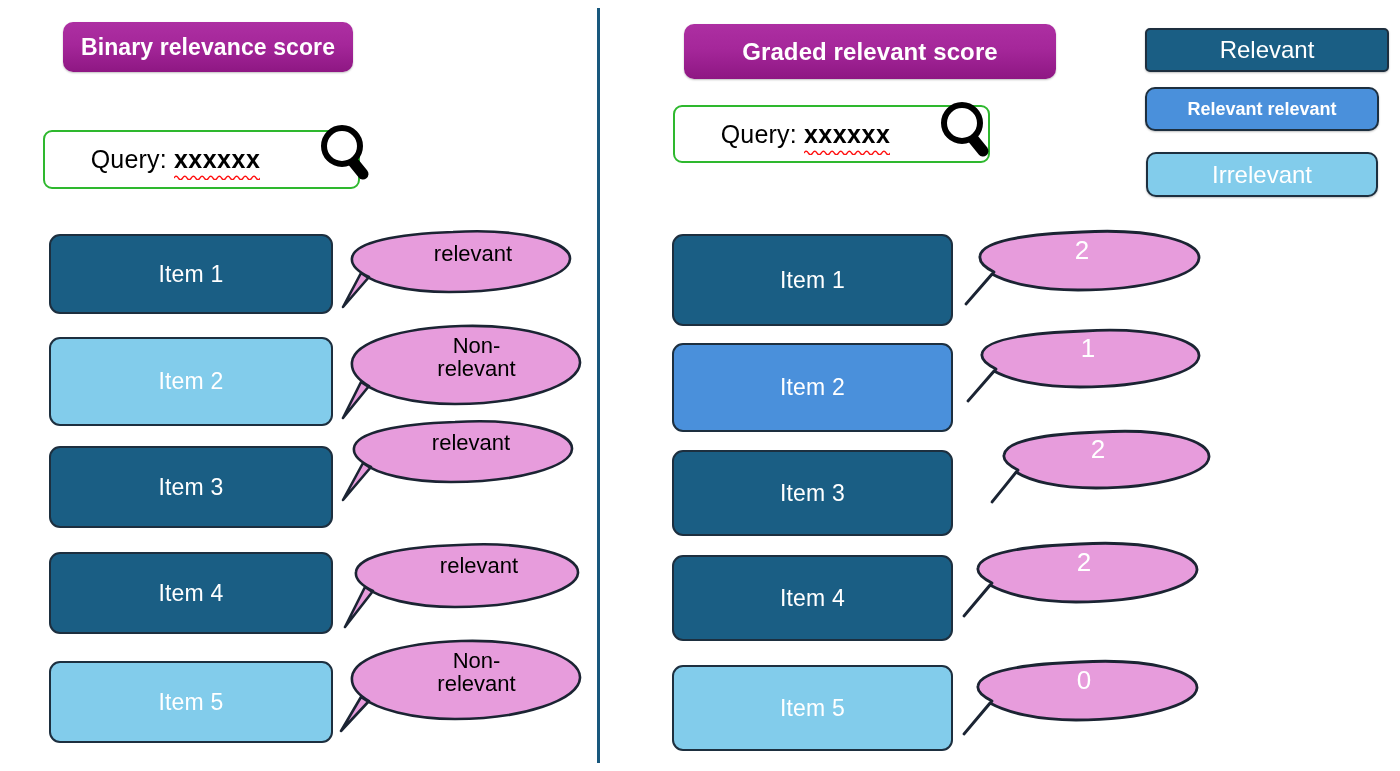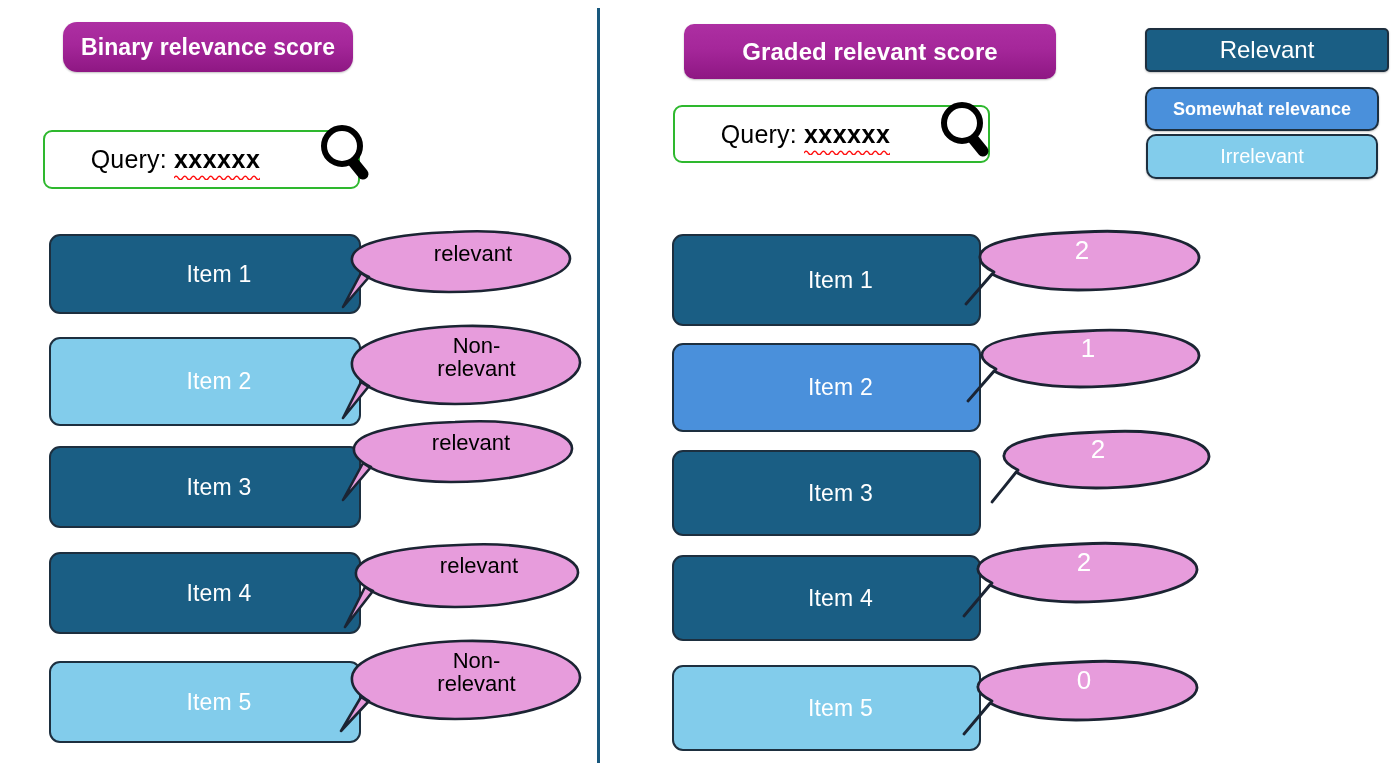--- a/index.html
+++ b/index.html
@@ -34,21 +34,21 @@
     background: linear-gradient(180deg, #ad2fa2 0%, #a5279a 45%, #8e1783 100%);
     color: #ffffff;
     display: flex;
     align-items: center;
     justify-content: center;
     font-size: 23px;
     font-weight: bold;
     letter-spacing: 0.1px;
     box-shadow: 0 1px 2px rgba(0,0,0,0.25);
   }
-  #title-left  { left: 63px;  top: 22px; width: 290px; height: 50px; border-radius: 14px; }
+  #title-left  { left: 63px;  top: 22px; width: 290px; height: 50px; }
   #title-right { left: 684px; top: 24px; width: 372px; height: 55px; font-size: 24px; }
 
   
   .query-box {
     position: absolute;
     border: 2.5px solid #2eb82e;
     border-radius: 9px;
     background: #ffffff;
     display: flex;
     align-items: center;
@@ -87,21 +87,20 @@
   .item-box {
     position: absolute;
     border: 2px solid #1d2f3f;
     border-radius: 11px;
     color: #ffffff;
     display: flex;
     align-items: center;
     justify-content: center;
     font-size: 23px;
     letter-spacing: 0.2px;
-    padding-left: 28px;
   }
   .c-relevant   { background: #1a5e84; }
   .c-somewhat   { background: #4a90db; }
   .c-irrelevant { background: #82cceb; }
 
   
   #l-item-0 { left: 49px; top: 234px; width: 280px; height: 76px; }
   #l-item-1 { left: 49px; top: 337px; width: 280px; height: 85px; }
   #l-item-2 { left: 49px; top: 446px; width: 280px; height: 78px; }
   #l-item-3 { left: 49px; top: 552px; width: 280px; height: 78px; }
@@ -145,21 +144,21 @@
     position: absolute;
     border: 2px solid #1d2f3f;
     color: #ffffff;
     display: flex;
     align-items: center;
     justify-content: center;
     box-shadow: 0 1px 2px rgba(0,0,0,0.25);
   }
   #legend-0 { left: 1145px; top: 28px;  width: 240px; height: 40px; border-radius: 5px;  font-size: 24px; }
   #legend-1 { left: 1145px; top: 87px;  width: 230px; height: 40px; border-radius: 10px; font-size: 18px; font-weight: bold; }
-  #legend-2 { left: 1146px; top: 134px; width: 228px; height: 41px; border-radius: 10px; font-size: 20px; }
+  #legend-2 { left: 1146px; top: 152px; width: 228px; height: 41px; border-radius: 10px; font-size: 24px; }
 </style>
 </head>
 <body>
 
 <div id="stage">
 
   <div class="divider"></div>
 
   <div class="title-pill" id="title-left">Binary relevance score</div>
 
@@ -279,16 +278,16 @@
   </div>
 
   <div class="bubble bubble-num" id="r-bub-4">
     <svg width="240" height="86" viewBox="0 0 240 86">
       <path d="M118,4 C190,0 236,14 235,30 C234,47 180,62 114,62 C74,62 44,54 28,45 L2,76 L30,43 C20,38 15,33 16,28 C18,13 62,6 118,4 Z" fill="#e79cdc" stroke="#1b2433" stroke-width="2.8" stroke-linejoin="round"></path>
     </svg>
     <div class="btext" style="left:92px; top:9px; width:60px;">0</div>
   </div>
 
   <div class="legend-box c-relevant" id="legend-0">Relevant</div>
-  <div class="legend-box c-somewhat" id="legend-1">Somewhat relevance</div>
+  <div class="legend-box c-somewhat" id="legend-1">Relevant relevant</div>
   <div class="legend-box c-irrelevant" id="legend-2">Irrelevant</div>
 
 </div>
 
 </body></html>

